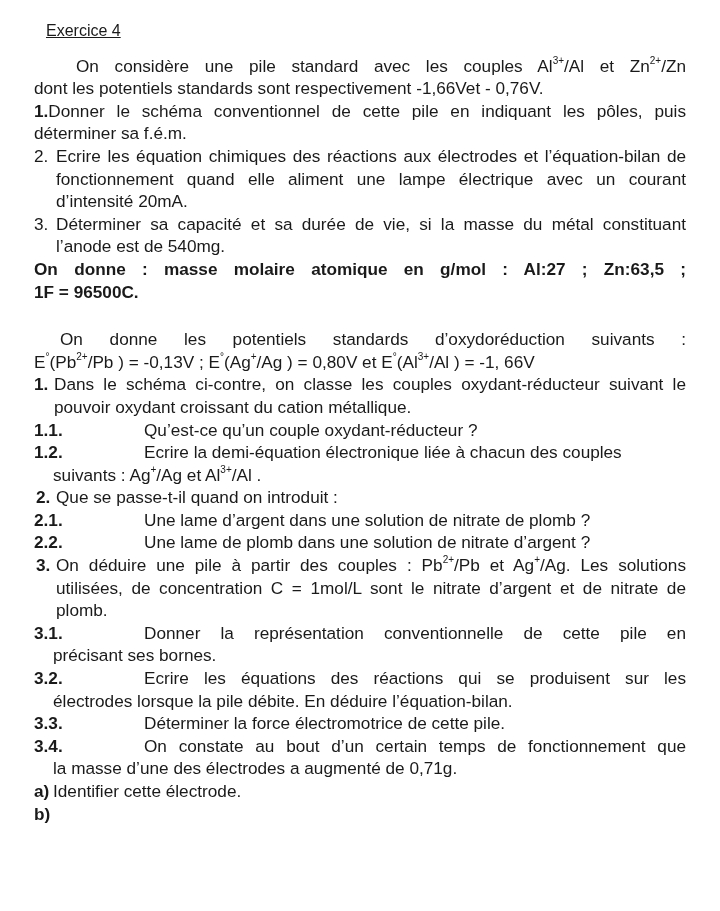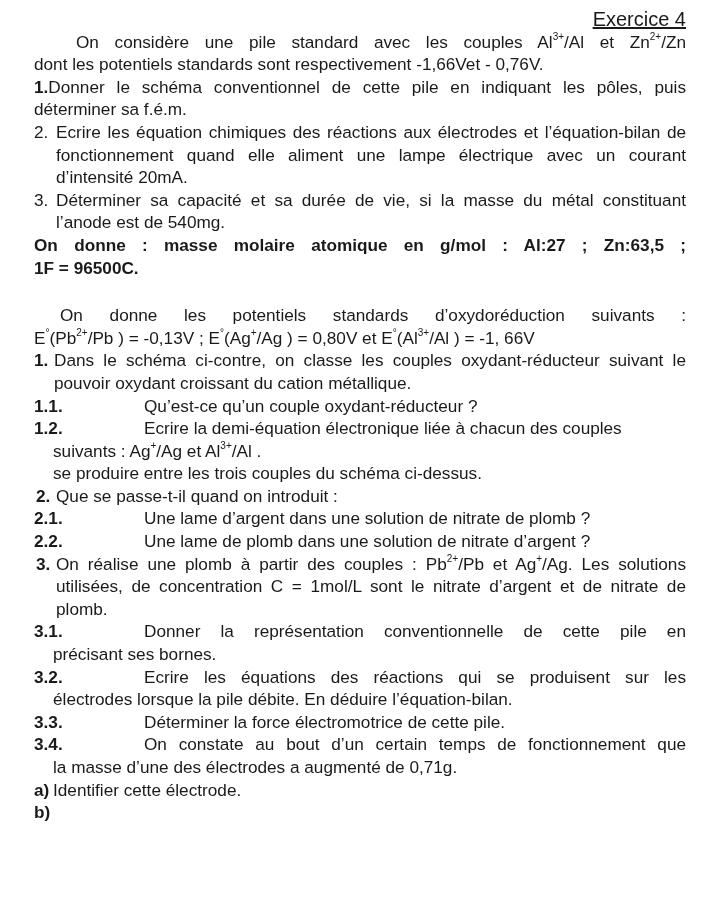--- a/index.html
+++ b/index.html
@@ -4,21 +4,21 @@
   <style>
     html, body { margin: 0; padding: 0; background: #ffffff; }
     body {
       width: 720px; height: 911px; overflow: hidden;
       font-family: "Liberation Sans", "DejaVu Sans", sans-serif;
       color: #1a1a1a;
       font-size: 17.2px;
       line-height: 22.6px;
     }
     .page { position: relative; padding: 8px 34px 0 34px; }
-    .title { text-decoration: underline; font-size: 20px; margin: 0; font-weight: normal; text-align: right; }
+    .title { text-decoration: underline; font-size: 16px; margin: 12px; font-weight: normal; }
     .p { margin: 0; text-align: justify; text-align-last: auto; }
     .just { text-align: justify; text-align-last: justify; }
     .indent { text-indent: 42px; }
     .indent-s { text-indent: 26px; }
     .b { font-weight: bold; }
     .row { display: flex; }
     .num { width: 110px; flex: none; }
     .num.b { font-weight: bold; }
     .num-s { width: 18px; flex: none; }
     .subcont { padding-left: 19px; }
@@ -66,38 +66,37 @@
 
     <div class="row">
       <span class="num b" style="padding-left:0">1.1.</span>
       <span>Qu’est-ce qu’un couple oxydant-réducteur ?</span>
     </div>
     <div class="row">
       <span class="num b">1.2.</span>
       <span>Ecrire la demi-équation électronique liée à chacun des couples</span>
     </div>
     <p class="p subcont"><span>suivants : Ag</span><sup>+</sup><span>/Ag et Al</span><sup>3+</sup><span>/Al .</span></p>
-    <p class="p subcont">se produire entre les trois couples du schéma ci-dessus.</p>
 
     <div class="row" style="padding-left:2px">
       <span class="num-s b">2.</span>
       <span style="padding-left:2px">Que se passe-t-il quand on introduit :</span>
     </div>
     <div class="row">
       <span class="num b">2.1.</span>
       <span>Une lame d’argent dans une solution de nitrate de plomb ?</span>
     </div>
     <div class="row">
       <span class="num b">2.2.</span>
       <span>Une lame de plomb dans une solution de nitrate d’argent ?</span>
     </div>
 
     <div class="row" style="padding-left:2px">
       <span class="num-s b">3.</span>
-      <span class="p" style="padding-left:2px"><span>On réalise une plomb à partir des couples : Pb</span><sup>2+</sup><span>/Pb et Ag</span><sup>+</sup><span>/Ag. Les solutions utilisées, de concentration C = 1mol/L sont le nitrate d’argent et de nitrate de plomb.</span></span>
+      <span class="p" style="padding-left:2px"><span>On déduire une pile à partir des couples : Pb</span><sup>2+</sup><span>/Pb et Ag</span><sup>+</sup><span>/Ag. Les solutions utilisées, de concentration C = 1mol/L sont le nitrate d’argent et de nitrate de plomb.</span></span>
     </div>
 
     <div class="row">
       <span class="num b">3.1.</span>
       <span class="p just" style="flex:1">Donner la représentation conventionnelle de cette pile en</span>
     </div>
     <p class="p subcont">précisant ses bornes.</p>
     <div class="row">
       <span class="num b">3.2.</span>
       <span class="p just" style="flex:1">Ecrire les équations des réactions qui se produisent sur les</span>

